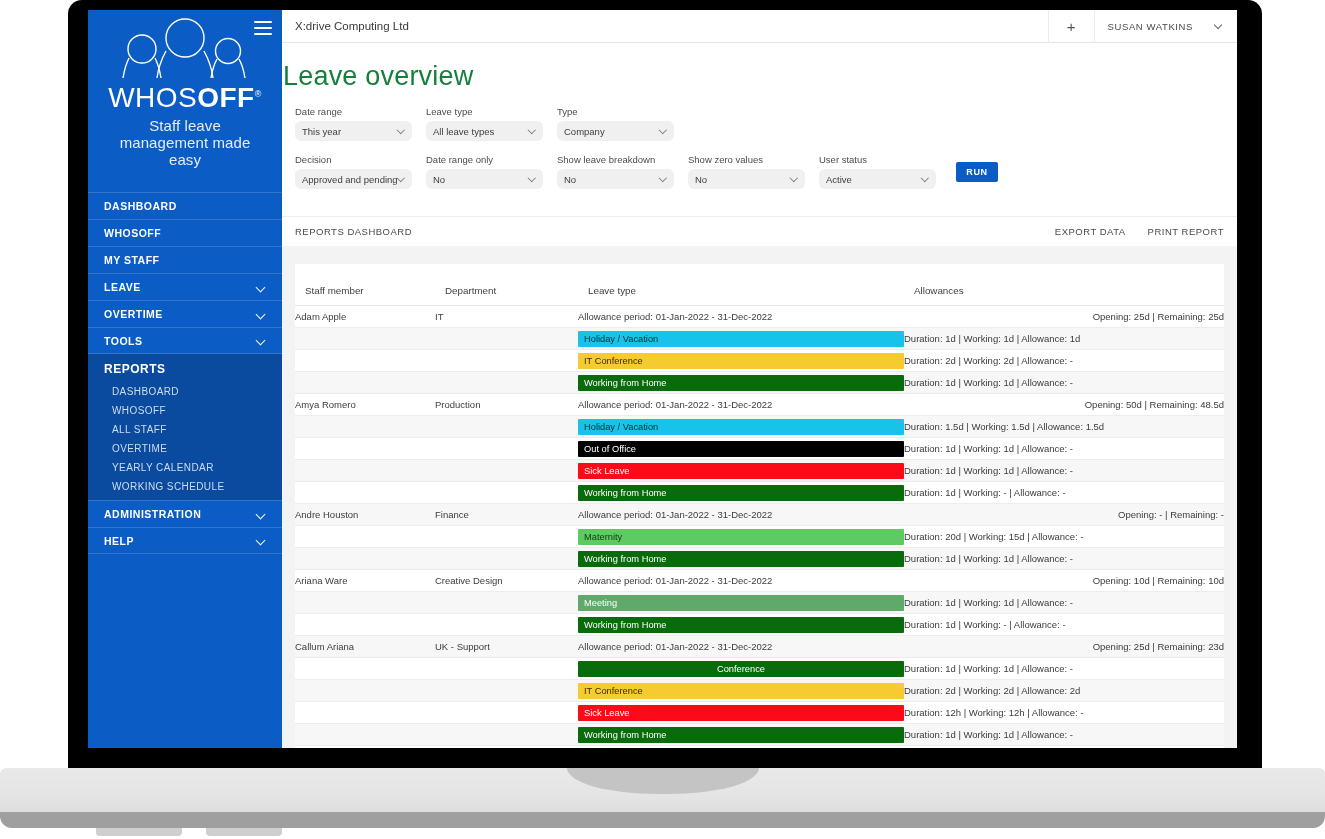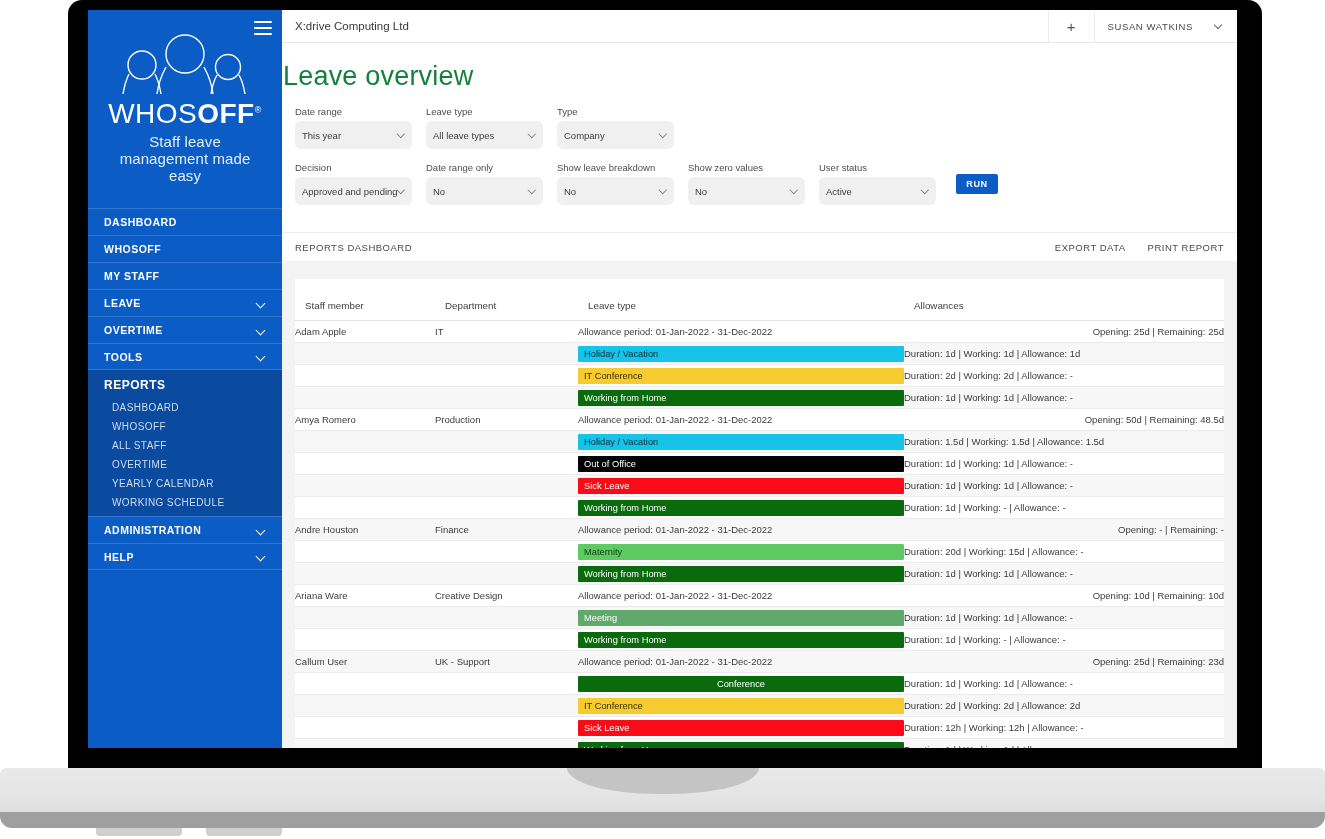--- a/index.html
+++ b/index.html
@@ -68,21 +68,21 @@
     position: relative;
   }
   .hamburger {
     position: absolute; right: 10px; top: 11px;
     width: 18px; height: 14px; cursor: pointer;
   }
   .hamburger span {
     display: block; height: 2px; background: #ffffff; margin-bottom: 4px; border-radius: 1px;
   }
   .logo-block {
-    padding: 24px 16px 14px 16px;
+    padding: 8px 16px 14px 16px;
     text-align: center;
   }
   .logo-mark { width: 162px; height: 64px; margin: 0 auto 2px; display: block; }
   .logo-word {
     font-size: 28px; letter-spacing: 0.5px; line-height: 1;
     color: #ffffff; position: relative; white-space: nowrap;
   }
   .logo-word .thin { font-weight: 300; }
   .logo-word .bold { font-weight: 700; }
   .logo-word .reg {
@@ -161,21 +161,21 @@
   .page-title {
     font-size: 27px; font-weight: 300; color: #15803d;
     padding: 18px 0 14px 1px; letter-spacing: 0.2px;
   }
 
   .filters { padding: 0 13px; }
   .filter-row { display: flex; gap: 14px; margin-bottom: 13px; align-items: center; }
   .field { width: 117px; }
   .field-label { font-size: 9.5px; color: #4d4d4d; margin-bottom: 4px; }
   .select {
-    height: 28px; background: #f0f0f0; border: none; border-radius: 6px;
+    height: 20px; background: #f0f0f0; border: none; border-radius: 6px;
     display: flex; align-items: center; justify-content: space-between;
     padding: 0 6px 0 7px;
     font-size: 9.5px; color: #3d3d3d; cursor: pointer;
   }
   .sel-chev { width: 8px; height: 8px; position: relative; flex: 0 0 8px; }
   .sel-chev::after {
     content: ""; position: absolute; left: 0; top: 0;
     width: 4.5px; height: 4.5px;
     border-right: 1.3px solid #7b7b7b; border-bottom: 1.3px solid #7b7b7b;
     transform: rotate(45deg);
@@ -517,21 +517,21 @@
                 </tr>
                 <tr>
                   <td></td>
                   <td></td>
                   <td class="chipcell">
                     <span class="chip" style="background: rgb(10, 107, 13); color: rgb(255, 255, 255);">Working from Home</span>
                   </td>
                   <td class="detail" style="text-align: left;">Duration: 1d | Working: - | Allowance: -</td>
                 </tr>
                 <tr class="alt">
-                  <td class="pad">Callum User</td>
+                  <td class="pad">Callum Ariana</td>
                   <td class="pad">UK - Support</td>
                   <td class="pad">Allowance period: 01-Jan-2022 - 31-Dec-2022</td>
                   <td class="right">Opening: 25d | Remaining: 23d</td>
                 </tr>
                 <tr>
                   <td></td>
                   <td></td>
                   <td class="chipcell">
                     <span class="chip" style="background: rgb(10, 107, 13); color: rgb(255, 255, 255); text-align: center;">Conference</span>
                   </td>

